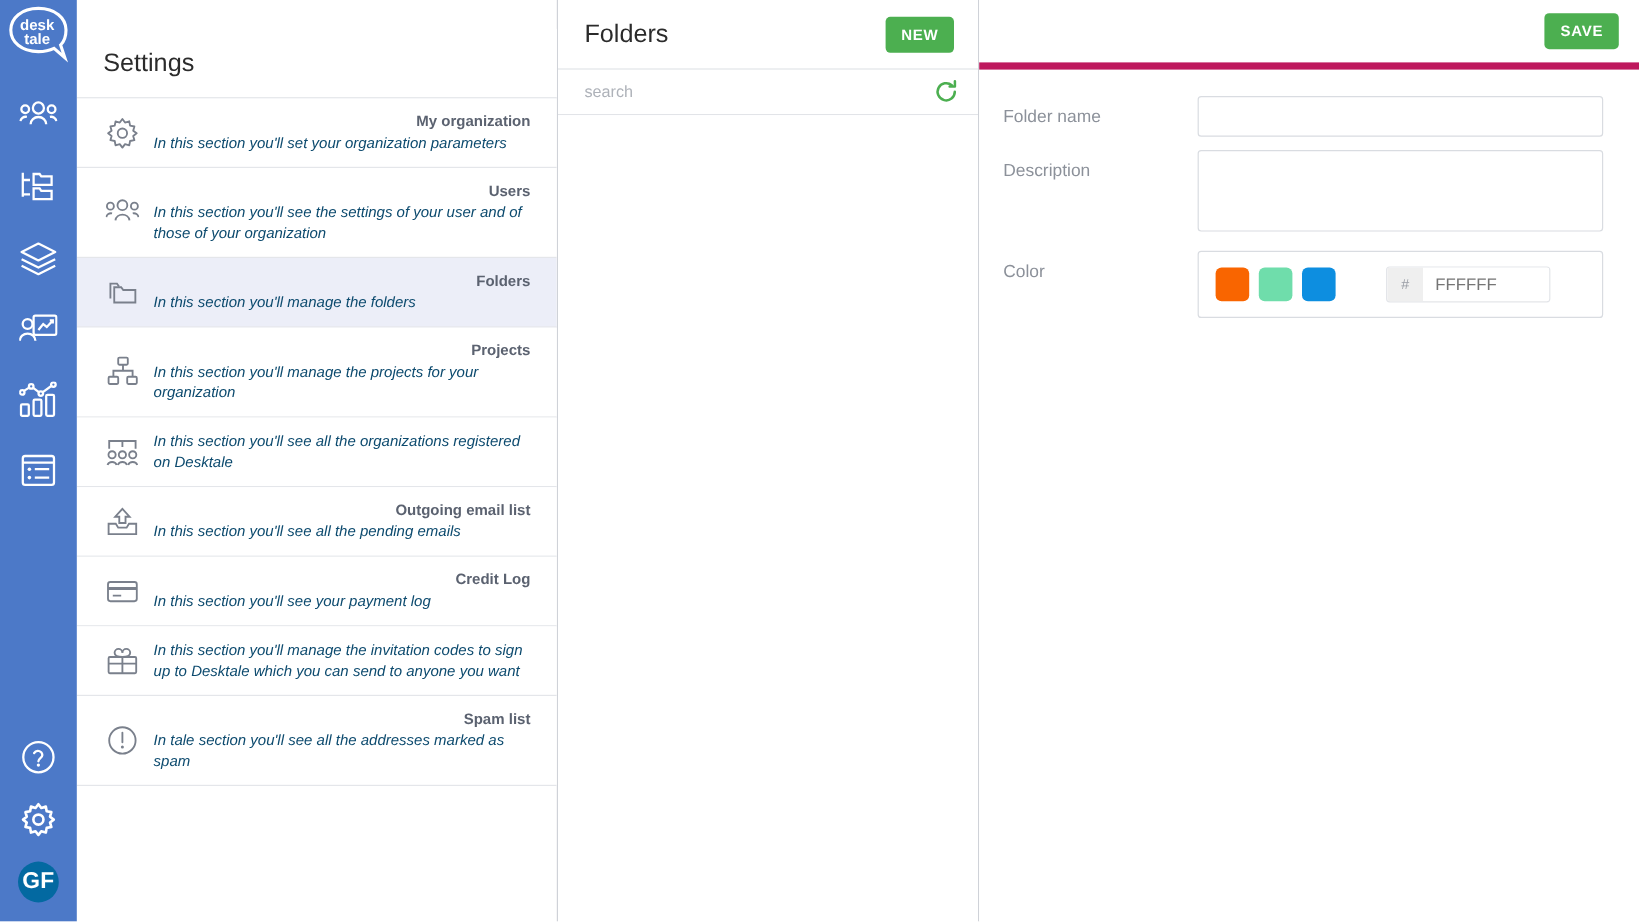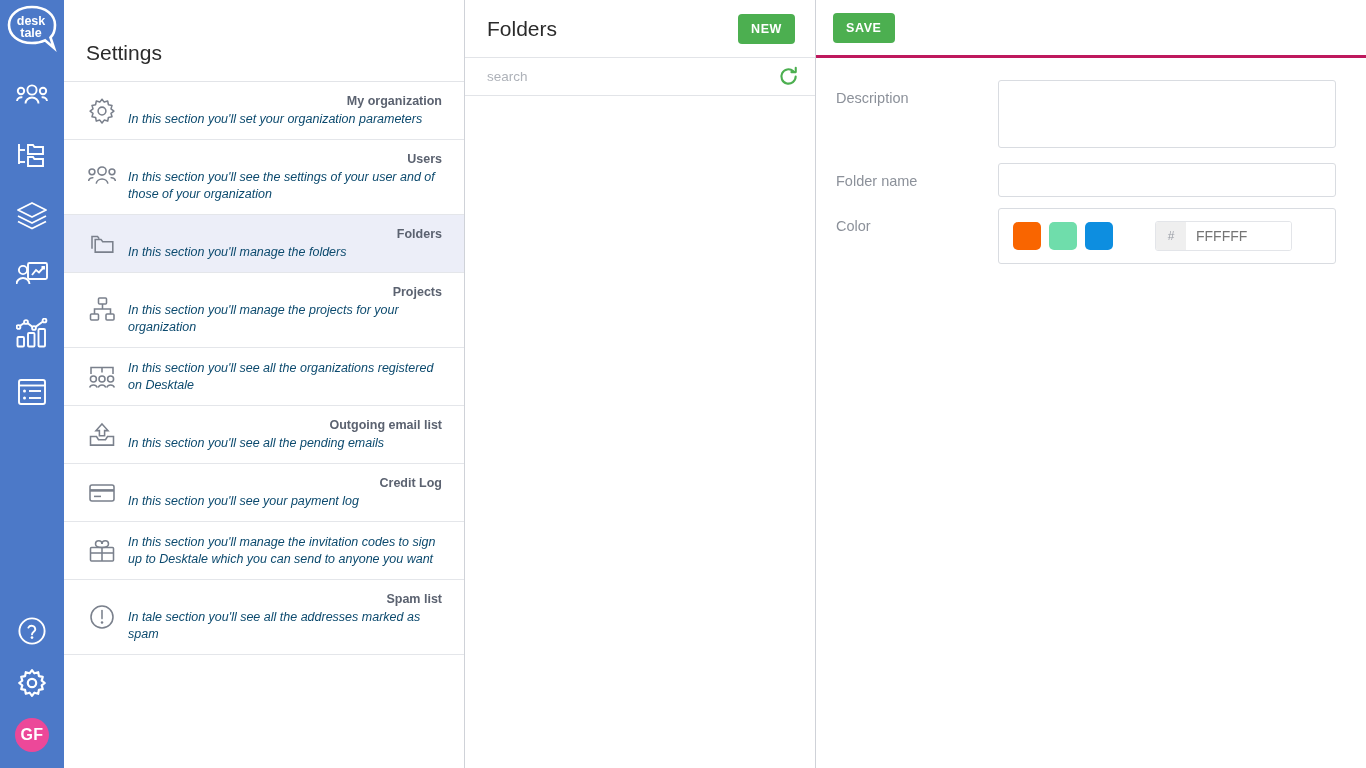--- a/index.html
+++ b/index.html
@@ -23,23 +23,23 @@
     display: flex; align-items: center; justify-content: flex-end;
   }
   .rail-icons { margin-top: 22px; display: flex; flex-direction: column; align-items: center; gap: 25px; }
   .rail-ico { width: 34px; height: 34px; display: flex; align-items: center; justify-content: center; cursor: pointer; }
   .rail-bottom {
     position: absolute; bottom: 16px; left: 0; width: 64px;
     display: flex; flex-direction: column; align-items: center; gap: 18px;
   }
   .avatar {
     width: 34px; height: 34px; border-radius: 50%;
-    background: #ec4899; color: #fff;
+    background: #0369a1; color: #fff;
     display: flex; align-items: center; justify-content: center;
-    font-size: 16px; font-weight: 700; letter-spacing: .3px; cursor: pointer;
+    font-size: 19px; font-weight: 700; letter-spacing: .3px; cursor: pointer;
   }
 
   
   .settings-col {
     width: 401px; min-width: 401px; height: 768px;
     background: #fff; border-right: 1px solid #cfd2d8;
     display: flex; flex-direction: column;
   }
   .col-head {
     height: 58px; min-height: 58px;
@@ -85,21 +85,21 @@
     background: transparent; font-family: "Liberation Sans", sans-serif;
   }
   .search-bar input::placeholder { color: #aeb2b9; }
   .refresh-btn { background: none; border: none; cursor: pointer; padding: 0 2px; display: flex; }
   .folders-body { flex: 1; background: #fff; }
 
   
   .detail-col { flex: 1; height: 768px; background: #fff; display: flex; flex-direction: column; }
   .detail-head {
     height: 58px; min-height: 58px; display: flex; align-items: center;
-    justify-content: flex-start; padding: 0 17px; border-bottom: 3px solid #be185d;
+    justify-content: flex-end; padding: 0 17px; border-bottom: 6px solid #be185d;
   }
   .form { padding: 22px 30px 0 20px; }
   .form-row { display: flex; align-items: flex-start; margin-bottom: 11px; }
   .form-label {
     width: 162px; min-width: 162px; font-size: 14.5px; color: #8c919a;
     padding-top: 10px; font-weight: 400;
   }
   .field-wrap { flex: 1; max-width: 360px; }
   .f-input {
     width: 100%; height: 34px; border: 1px solid #d9dce1; border-radius: 3px;
@@ -372,30 +372,30 @@
     <div class="folders-body" id="folders-body"></div>
   </div>
 
   <div class="detail-col">
     <div class="detail-head">
       <button class="btn-green">SAVE</button>
     </div>
     <div class="form">
 
       <div class="form-row">
+        <div class="form-label">Folder name</div>
+        <div class="field-wrap">
+          <input class="f-input" type="text" value="" style="">
+        </div>
+      </div>
+
+      <div class="form-row">
         <div class="form-label">Description</div>
         <div class="field-wrap">
           <textarea class="f-textarea" style=""></textarea>
-        </div>
-      </div>
-
-      <div class="form-row">
-        <div class="form-label">Folder name</div>
-        <div class="field-wrap">
-          <input class="f-input" type="text" value="" style="">
         </div>
       </div>
 
       <div class="form-row">
         <div class="form-label">Color</div>
         <div class="field-wrap">
           <div class="color-box">
             <div class="swatches" id="swatches">
                 <div class="swatch" style="background: rgb(249, 101, 0);"></div>
                 <div class="swatch" style="background: rgb(111, 221, 171);"></div>

